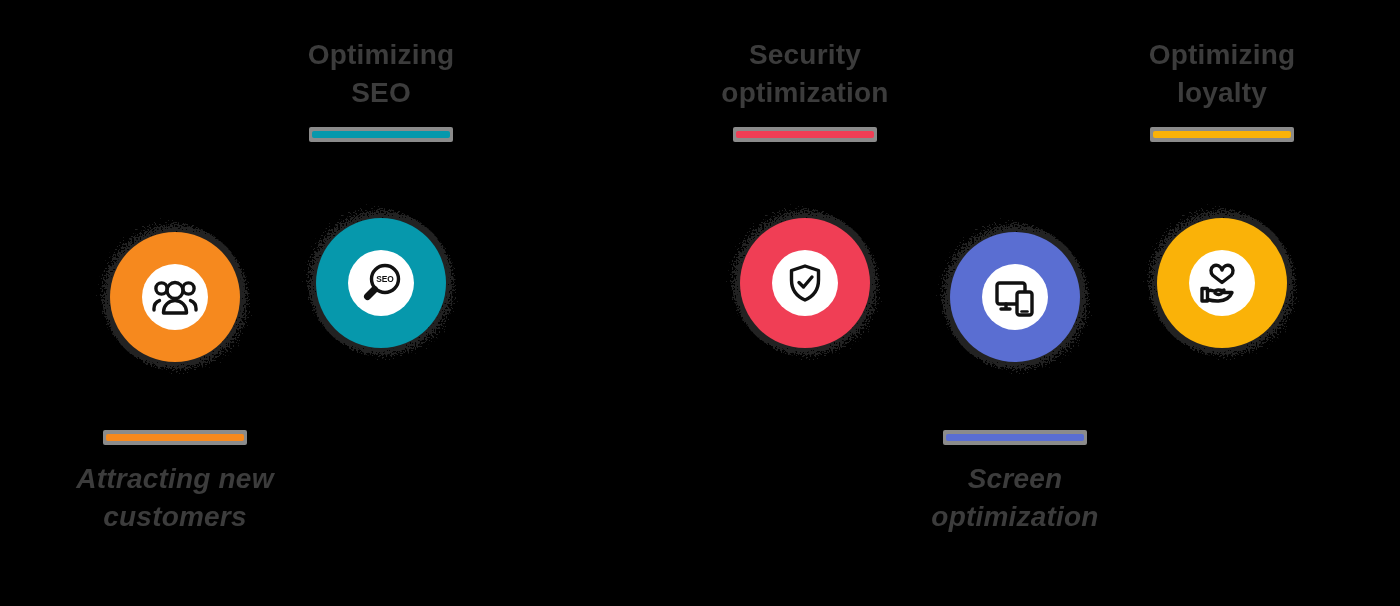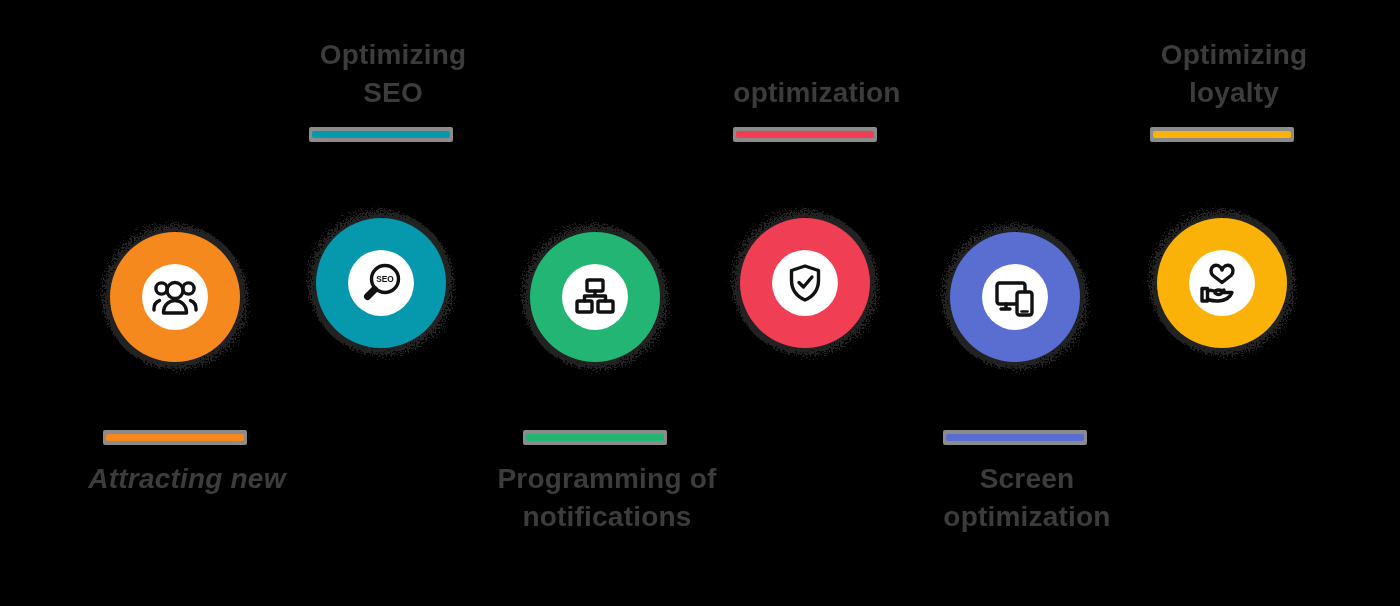--- a/index.html
+++ b/index.html
@@ -5,21 +5,21 @@
   html,body{margin:0;padding:0;background:#000;}
   #canvas{
     position:relative;
     width:1400px;height:606px;
     background:#000;
     overflow:hidden;
     font-family:"Liberation Sans","DejaVu Sans",sans-serif;
   }
   .step{position:absolute;top:0;height:606px;width:230px;}
   .step .title{
-    position:absolute;left:12px;width:230px;
+    position:absolute;left:0;width:230px;
     text-align:center;
     color:#3c3c3c;
     font-size:28px;font-weight:bold;line-height:38px;
     letter-spacing:.2px;
   }
   .pos-above .title{top:36px;}
   .pos-below .title{top:460px;}
   .bar{
     position:absolute;left:50%;transform:translateX(-50%);
     width:144px;height:15px;background:#8b8b8b;border-radius:2px;
@@ -50,20 +50,21 @@
       </filter>
     </defs>
   </svg>
 
   <div class="step pos-below" style="left: 60px; font-style: italic; --c: #F6891E;">
     <div class="bar">
         <div class="bar-inner"></div>
       </div>
     <div class="title">
       <span>Attracting new</span><br>
+      <span>customers</span>
     </div>
     <div class="circle">
       <svg viewBox="0 0 190 190">
         <circle cx="95" cy="95" r="72" fill="#202020" filter="url(#roughen)"></circle>
         <circle cx="95" cy="95" r="65" style="fill:var(--c)"></circle>
         <circle cx="95" cy="95" r="33" fill="#ffffff"></circle>
         <g transform="translate(95,95)">
           <path class="ic" d="M -21 13 v-1.5 a8.5 8.5 0 0 1 5.5 -7.9"></path>
           <path class="ic" d="M 21 13 v-1.5 a8.5 8.5 0 0 0 -5.5 -7.9"></path>
           <circle class="ic" cx="-13.5" cy="-8.5" r="5.6"></circle>
@@ -90,65 +91,43 @@
         <circle cx="95" cy="95" r="33" fill="#ffffff"></circle>
         <g transform="translate(95,95)">
           <circle class="ic" cx="4" cy="-4" r="13.5"></circle>
           <path class="ic" d="M -6.5 6.5 L -13.5 13.5" style="stroke-width:7"></path>
           <text x="4" y="-0.8" text-anchor="middle" font-size="8.4" font-weight="bold" fill="#111" font-family="Liberation Sans, sans-serif">SEO</text>
         </g>
       </svg>
     </div>
   </div>
 
-  <div class="step pos-below" style="left: 480px; --c: #22B573;">
-    <div class="bar">
-        <div class="bar-inner"></div>
-      </div>
-    <div class="title">
-      <span>Programming of</span><br>
-      <span>notifications</span>
-    </div>
-    <div class="circle">
-      <svg viewBox="0 0 190 190">
-        <circle cx="95" cy="95" r="72" fill="#202020" filter="url(#roughen)"></circle>
-        <circle cx="95" cy="95" r="65" style="fill:var(--c)"></circle>
-        <circle cx="95" cy="95" r="33" fill="#ffffff"></circle>
-        <g transform="translate(95,95)">
-          <rect class="ic" x="-8" y="-17" width="16" height="11" rx="1.5"></rect>
-          <path class="ic" d="M0 -6 V-1 M-10.5 -1 H10.5 M-10.5 -1 V4 M10.5 -1 V4"></path>
-          <rect class="ic" x="-18" y="4" width="15" height="11" rx="1.5"></rect>
-          <rect class="ic" x="3" y="4" width="15" height="11" rx="1.5"></rect>
-        </g>
-      </svg>
-    </div>
-  </div>
 
   <div class="step pos-above" style="left: 690px; --c: #F03E55;">
     <div class="title">
-      <br>
+      <span>Security</span><br>
       <span>optimization</span>
     </div>
     <div class="bar">
         <div class="bar-inner"></div>
       </div>
     <div class="circle">
       <svg viewBox="0 0 190 190">
         <circle cx="95" cy="95" r="72" fill="#202020" filter="url(#roughen)"></circle>
         <circle cx="95" cy="95" r="65" style="fill:var(--c)"></circle>
         <circle cx="95" cy="95" r="33" fill="#ffffff"></circle>
         <g transform="translate(95,95)">
           <path class="ic" d="M0 -17 L13.5 -12.5 V-3 C13.5 7 8 13.5 0 17 C-8 13.5 -13.5 7 -13.5 -3 V-12.5 Z"></path>
           <path class="ic" d="M-6 -0.5 L-1.5 4 L7 -6"></path>
         </g>
       </svg>
     </div>
   </div>
 
-  <div class="step pos-below" style="left: 900px; --c: #5A6ED2;">
+  <div class="step pos-below" style="left: 900px; font-style: italic; --c: #5A6ED2;">
     <div class="bar">
         <div class="bar-inner"></div>
       </div>
     <div class="title">
       <span>Screen</span><br>
       <span>optimization</span>
     </div>
     <div class="circle">
       <svg viewBox="0 0 190 190">
         <circle cx="95" cy="95" r="72" fill="#202020" filter="url(#roughen)"></circle>

